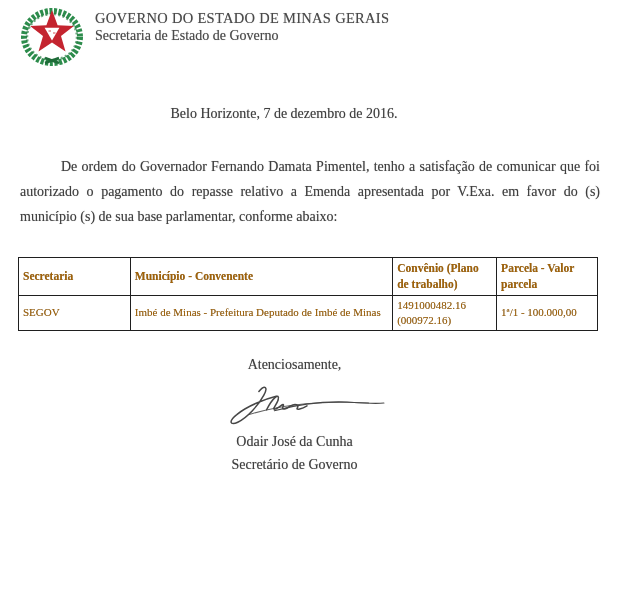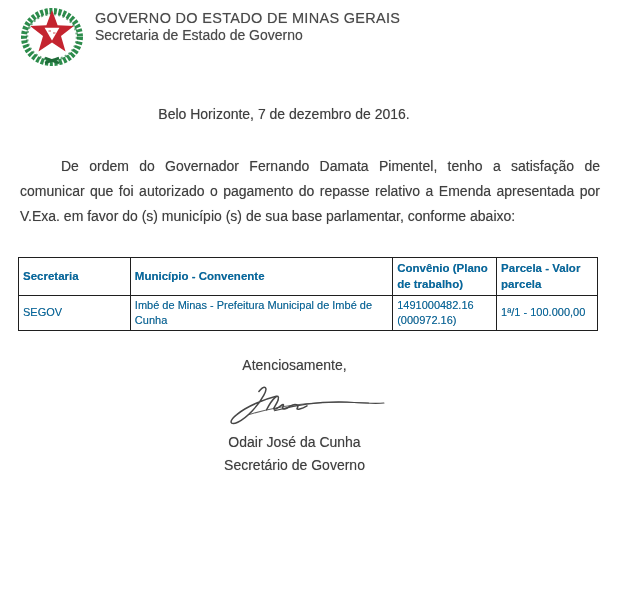--- a/index.html
+++ b/index.html
@@ -1,21 +1,21 @@
 <!DOCTYPE html>
 <html><head>
 <meta charset="utf-8">
 <style>
   html,body { margin:0; padding:0; background:#ffffff; }
   .page {
     position:relative;
     width:618px; height:476px;
     background:#ffffff;
     overflow:hidden;
-    font-family:Liberation Sans, sans-serif;
+    font-family:Liberation Serif, serif;
     color:#3f3f3f;
     font-size:14px;
     text-shadow:0 0 0.7px rgba(80,80,80,0.55);
   }
   .letterhead { display:flex; align-items:flex-start; padding:4px 0 0 18px; }
   .logo-box { width:68px; height:62px; flex:0 0 auto; }
   .letterhead-text { margin-left:9px; padding-top:6px; }
   .org-line1 { font-size:14.5px; letter-spacing:0.3px; color:#4a4a4a; }
   .org-line2 { margin-top:1px; font-size:14px; color:#4a4a4a; }
 
@@ -29,21 +29,21 @@
     text-indent:41px;
     line-height:25px;
   }
   .para1 { margin-top:32px; }
   .para2 { margin-top:19px; }
 
   table.grants {
     border-collapse:collapse;
     width:580px;
     margin:28px 0 0 18px;
-    color:#0369a1;
+    color:#a16207;
     text-shadow:0 0 0.5px rgba(60,60,60,0.5);
   }
   table.grants th, table.grants td {
     border:1.5px solid #1f1f1f;
     padding:2px 4px;
     text-align:left;
     vertical-align:middle;
     line-height:1.35;
   }
   table.grants th { font-weight:bold; font-size:11.5px; height:33px; }
@@ -93,21 +93,21 @@
       <tr>
         <th>Secretaria</th>
         <th>Município - Convenente</th>
         <th>Convênio (Plano de trabalho)</th>
         <th>Parcela - Valor parcela</th>
       </tr>
     </thead>
     <tbody>
       <tr>
         <td>SEGOV</td>
-        <td>Imbé de Minas - Prefeitura Municipal de Imbé de Cunha</td>
+        <td>Imbé de Minas - Prefeitura Deputado de Imbé de Minas</td>
         <td>1491000482.16 (000972.16)</td>
         <td>1ª/1 -  100.000,00</td>
       </tr>
     </tbody>
   </table>
 
 
   <div class="closing-block">
     <span class="valediction">Atenciosamente,</span>
     <div class="signature-wrap">

